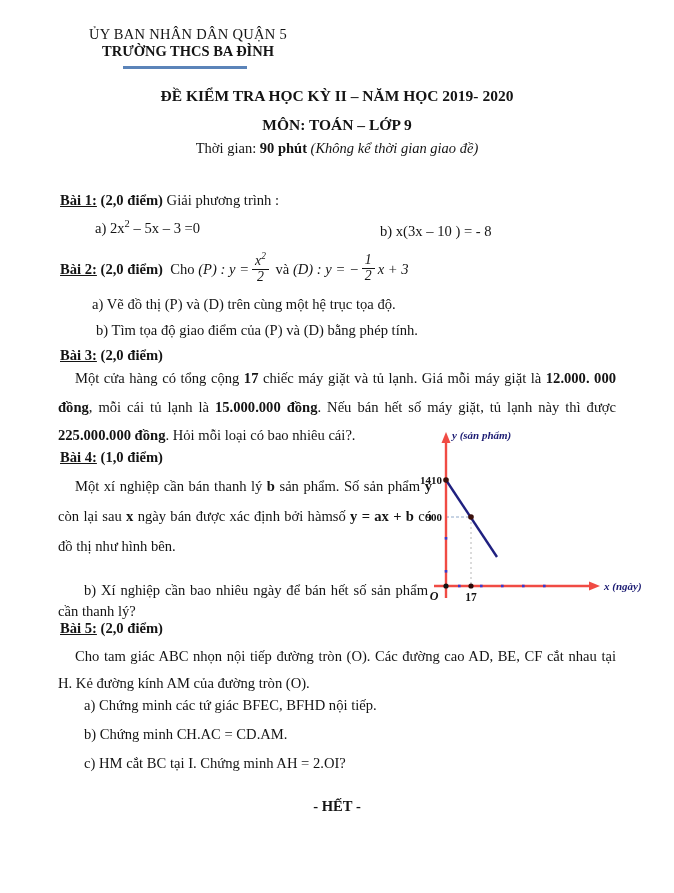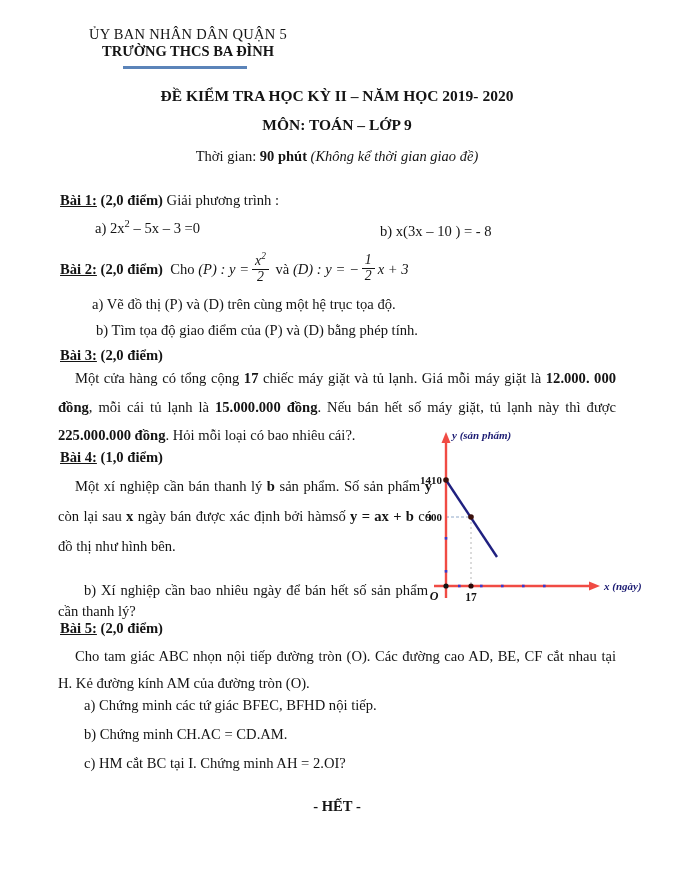--- a/index.html
+++ b/index.html
@@ -41,21 +41,21 @@
 <div class="page">
 
   <div class="abs" style="left:72px;top:26px;width:232px;text-align:center;">
     <div class="hdr-line1">ỦY BAN NHÂN DÂN QUẬN 5</div>
     <div class="hdr-line2">TRƯỜNG THCS BA ĐÌNH</div>
   </div>
   <div class="abs hdr-underline" style="left:123px;top:66px;"></div>
 
   <div class="abs center t1" style="top:87px;">ĐỀ KIỂM TRA HỌC KỲ II – NĂM HỌC 2019- 2020</div>
   <div class="abs center t2" style="top:116px;">MÔN: TOÁN – LỚP 9</div>
-  <div class="abs center t3" style="top:148px;"><span>Thời gian: </span><span class="sb">90 phút</span><span>  </span><span class="si">(Không kể thời gian giao đề)</span></div>
+  <div class="abs center t3" style="top:140px;"><span>Thời gian: </span><span class="sb">90 phút</span><span>  </span><span class="si">(Không kể thời gian giao đề)</span></div>
 
   <div class="abs body-text heading" style="left:60px;top:192px;"><span class="sb su">Bài 1:</span><span class="sb"> (2,0 điểm)</span><span>  Giải phương trình :</span></div>
   <div class="abs body-text" style="left:95px;top:220px;"><span>a)  2x</span><span class="ssup">2</span><span> – 5x  – 3 =0</span></div>
   <div class="abs body-text" style="left:380px;top:223px;"><span>b)  x(3x – 10 ) = - 8</span></div>
 
   <div class="abs body-text" style="left:60px;top:251px;height:36px;display:flex;align-items:center;white-space:pre;">
     <span><span class="sb su">Bài 2:</span><span class="sb"> (2,0 điểm)</span><span>  Cho </span></span>
     <span class="mathit">(P) : y =</span>
     <span class="frac"><span class="fnum"><span>x</span><sup>2</sup></span><span class="fden">2</span></span>
     <span> và </span>

